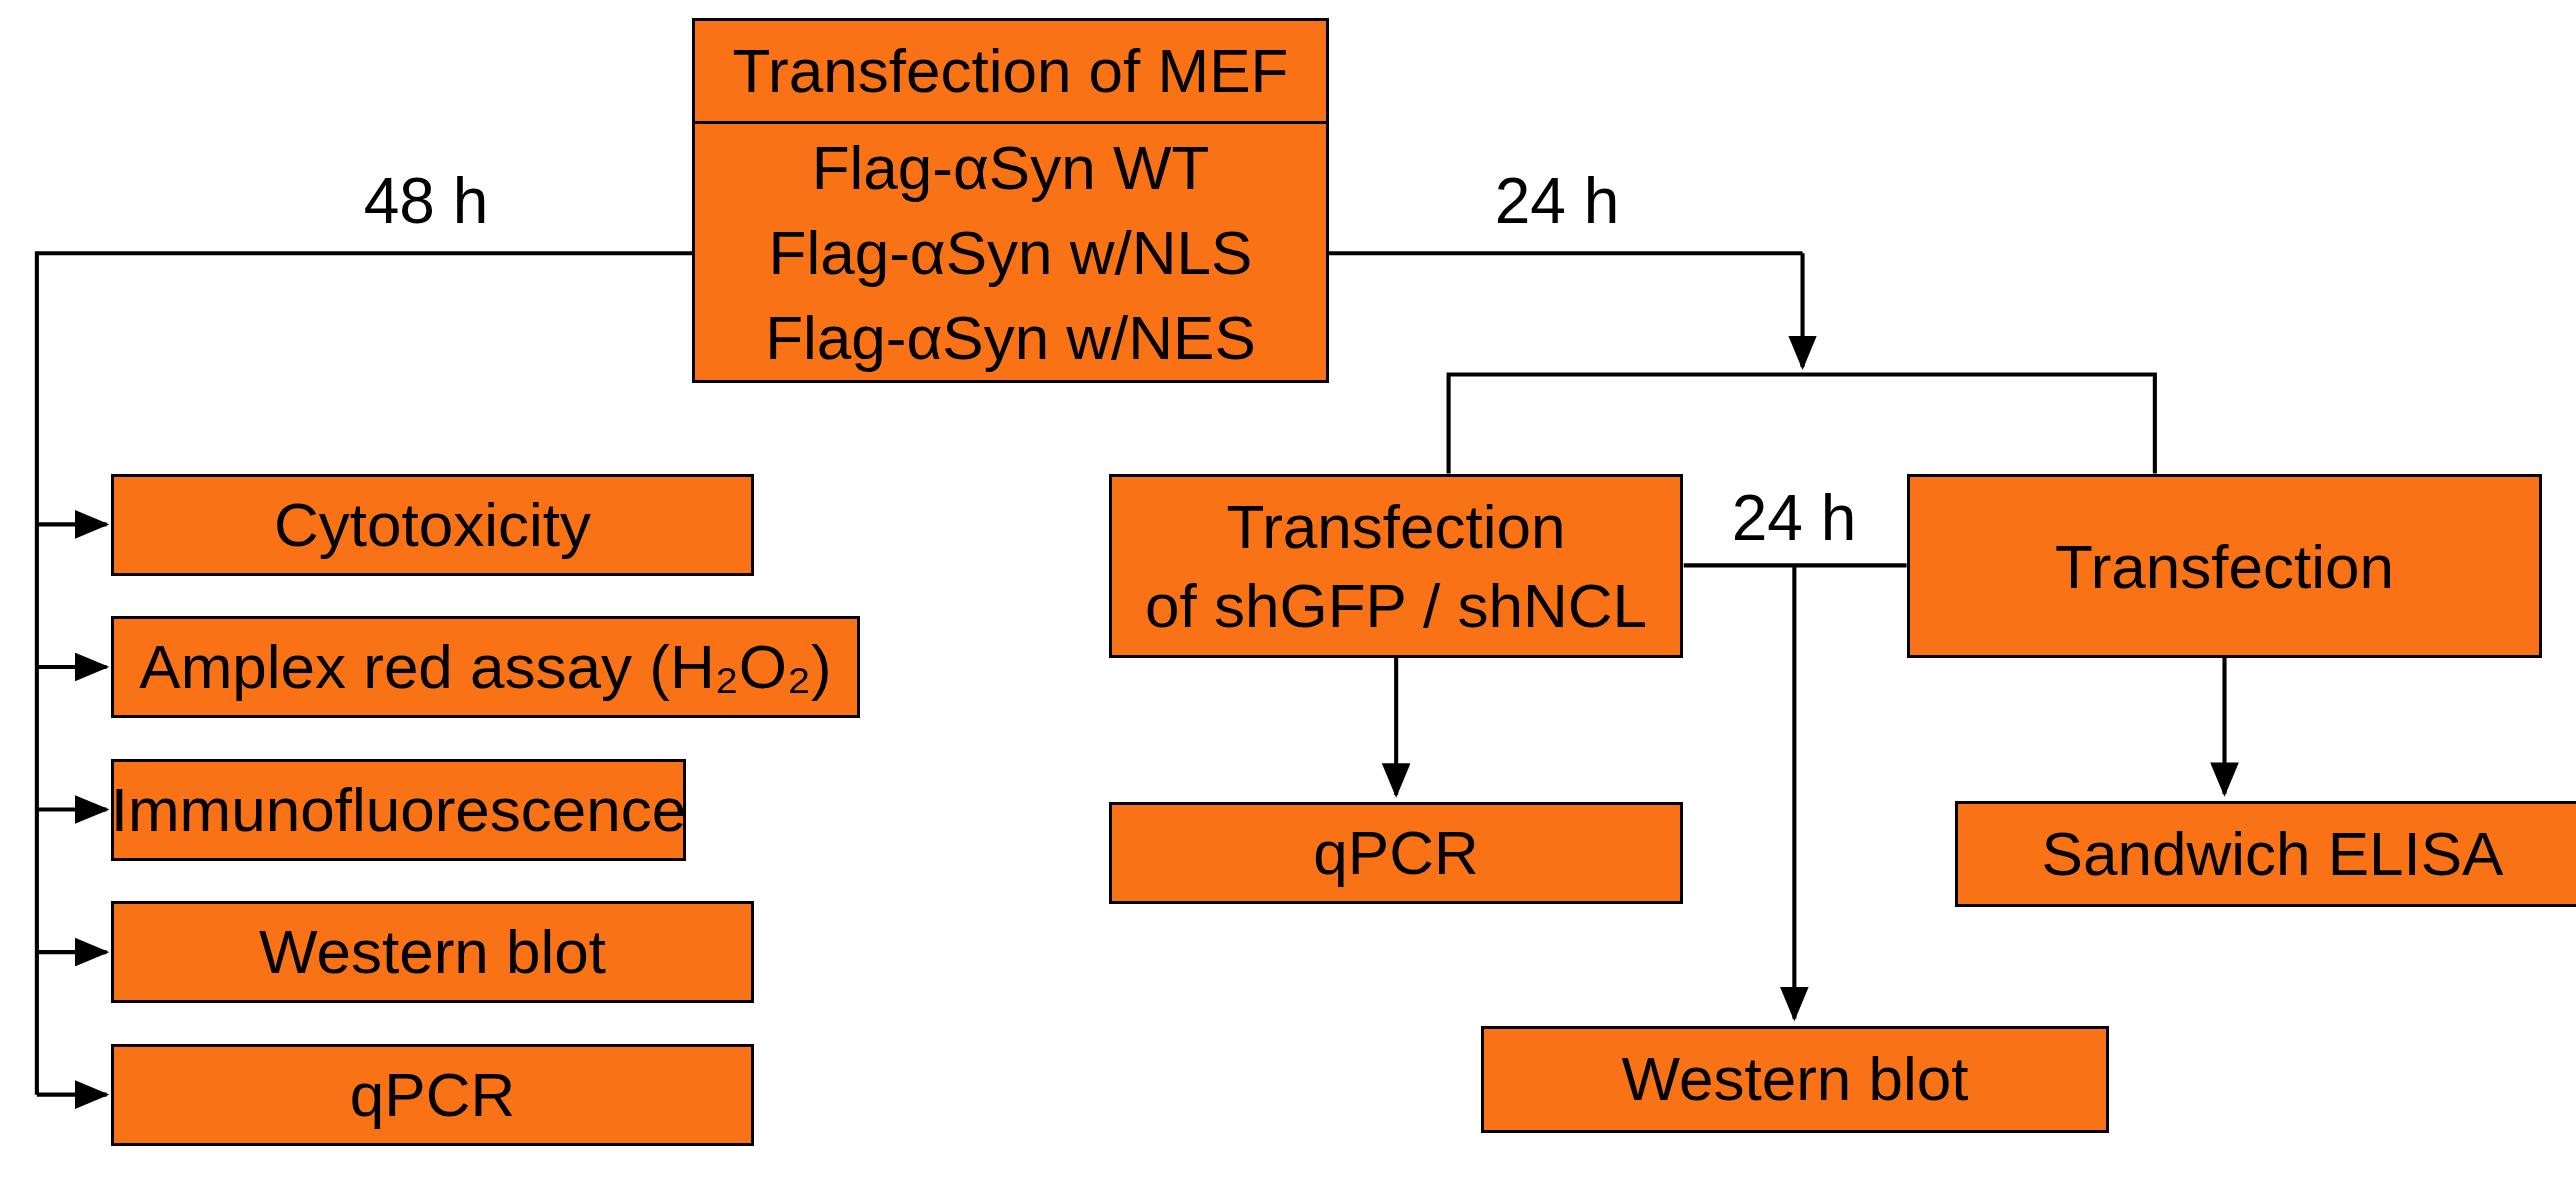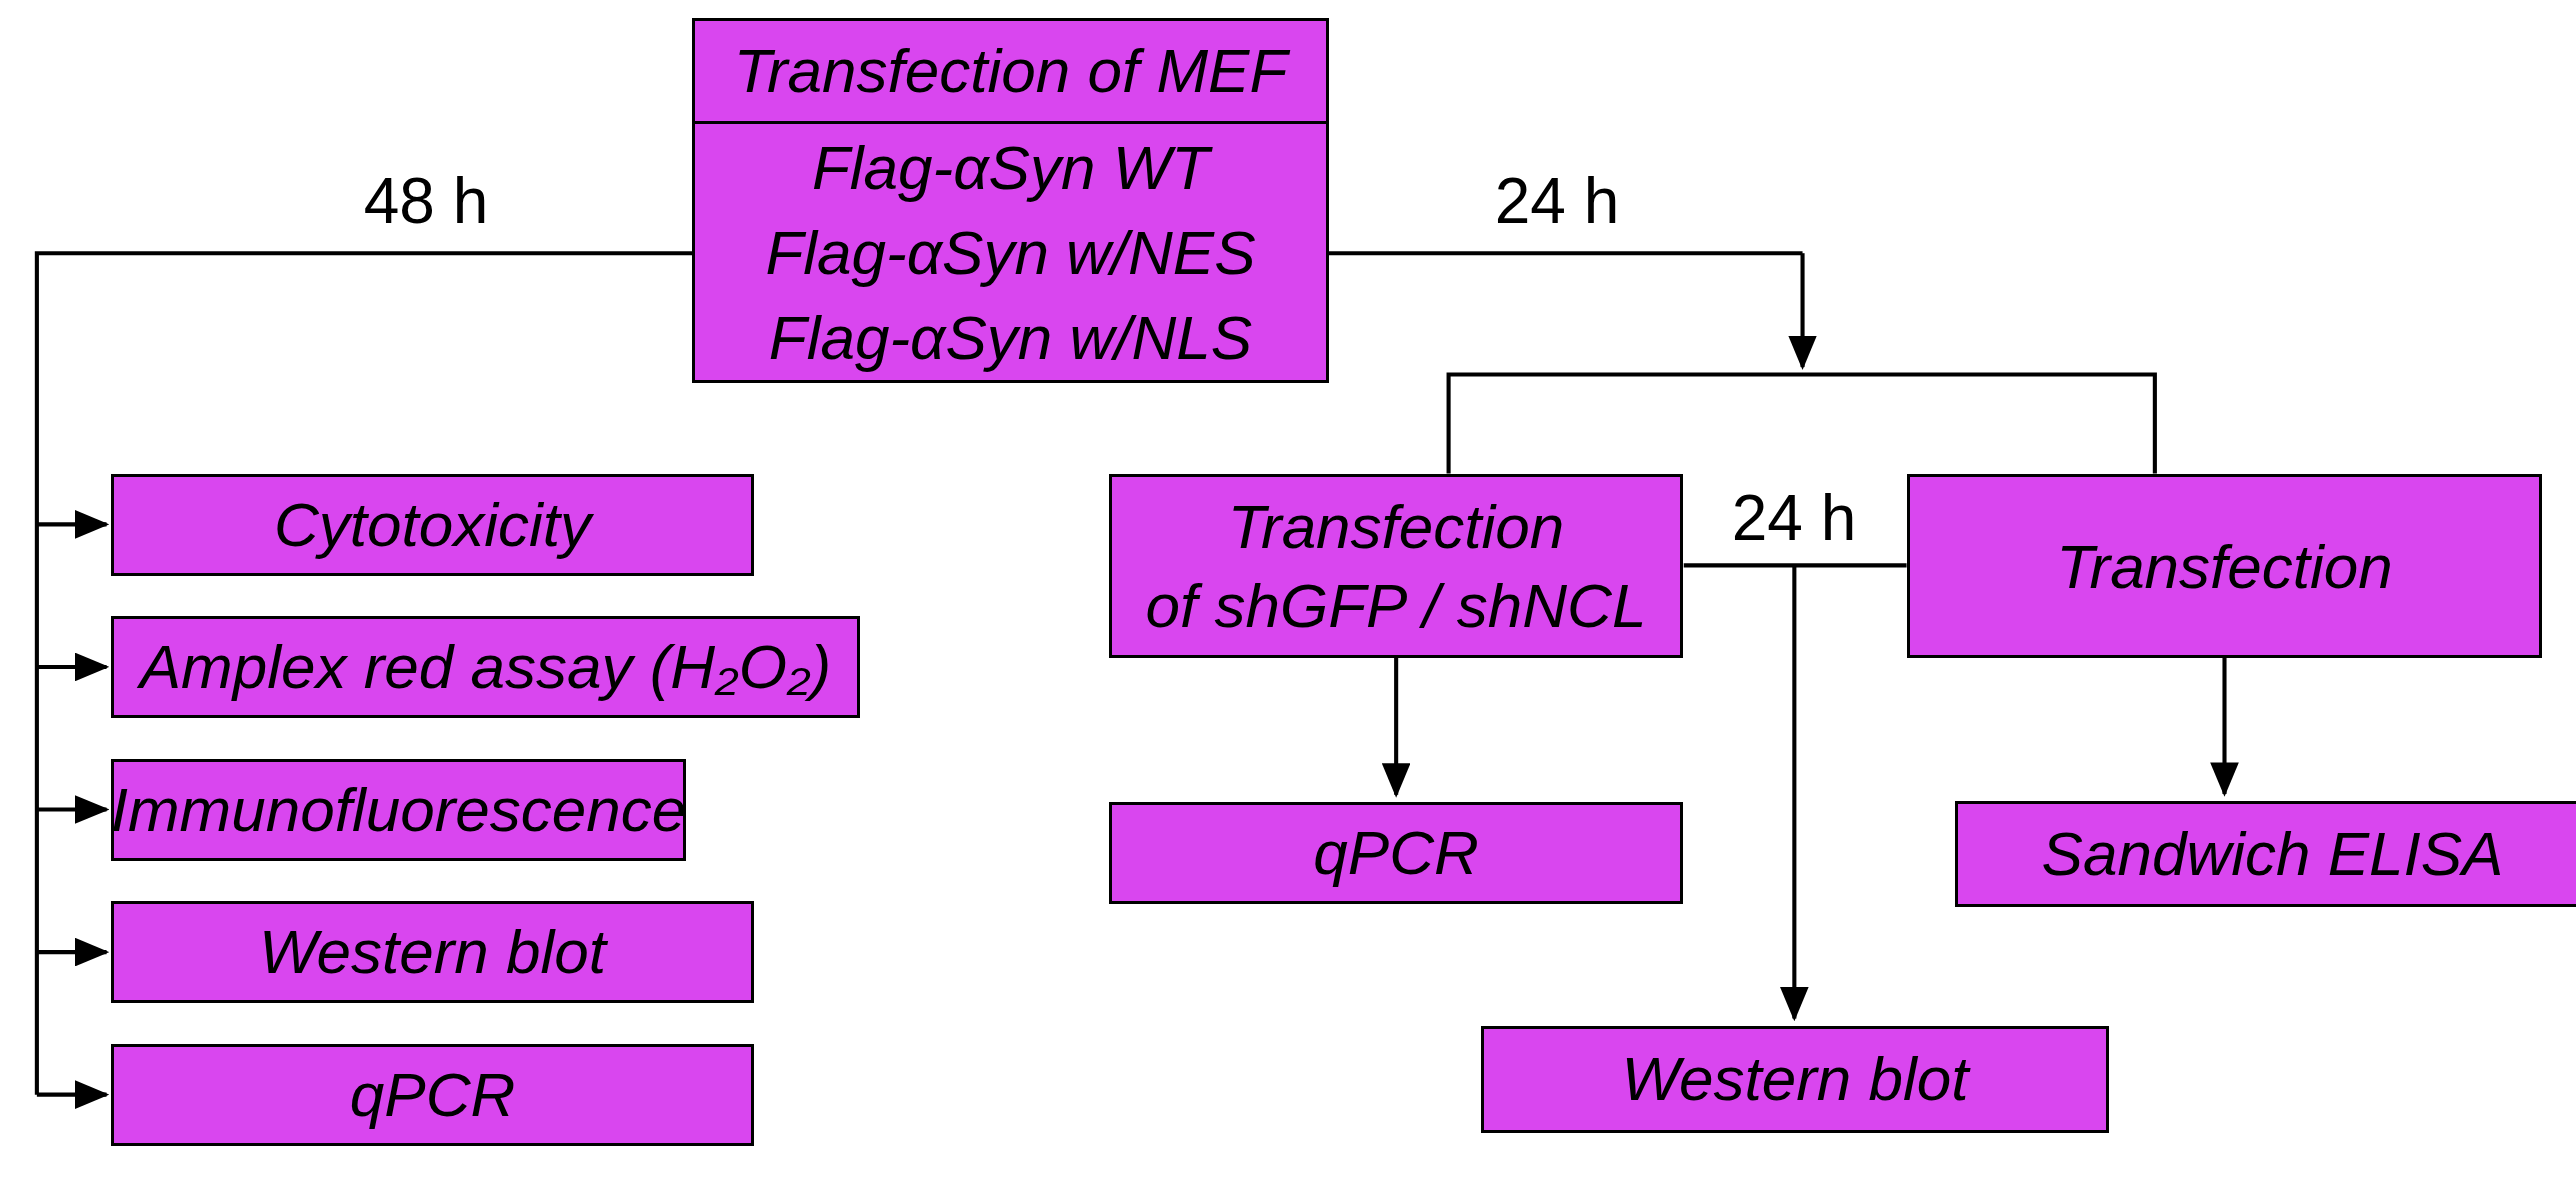--- a/index.html
+++ b/index.html
@@ -21,29 +21,28 @@
     left: 0;
     top: 0;
     width: 2576px;
     height: 1193px;
     pointer-events: none;
   }
   .box {
     position: absolute;
     box-sizing: border-box;
     border: 3.3px solid #000000;
-    background: #d946ef;
+    background: #f97316;
     display: flex;
     align-items: center;
     justify-content: center;
     text-align: right;
     font-size: 62px;
     line-height: 1.2;
     white-space: nowrap;
-    font-style: italic;
   }
   .top-box {
     left: 692px;
     top: 18px;
     width: 637px;
     height: 365px;
     flex-direction: column;
     align-items: stretch;
     justify-content: flex-start;
     padding: 0;
@@ -120,22 +119,22 @@
     <line x1="2190" y1="690" x2="2190" y2="1243" stroke="#000000" stroke-width="5" marker-end="url(#ah)"></line>
 
     <line x1="1704" y1="803" x2="1704" y2="970" stroke="#000000" stroke-width="5" marker-end="url(#ah)"></line>
     <line x1="2715" y1="803" x2="2715" y2="969" stroke="#000000" stroke-width="5" marker-end="url(#ah)"></line>
   </svg>
 
   <div class="box top-box">
     <div class="top-box-header">Transfection of MEF</div>
     <div class="top-box-body">
       <div class="construct">Flag-αSyn WT</div>
+      <div class="construct">Flag-αSyn w/NLS</div>
       <div class="construct">Flag-αSyn w/NES</div>
-      <div class="construct">Flag-αSyn w/NLS</div>
     </div>
   </div>
 
   <div class="time-label lbl-48h">48 h</div>
   <div class="time-label lbl-24h-top">24 h</div>
   <div class="time-label lbl-24h-mid">24 h</div>
 
   <div class="box box-cytotoxicity">Cytotoxicity</div>
   <div class="box box-amplex">Amplex red assay (H₂O₂)</div>
   <div class="box box-immunofluor">Immunofluorescence</div>

